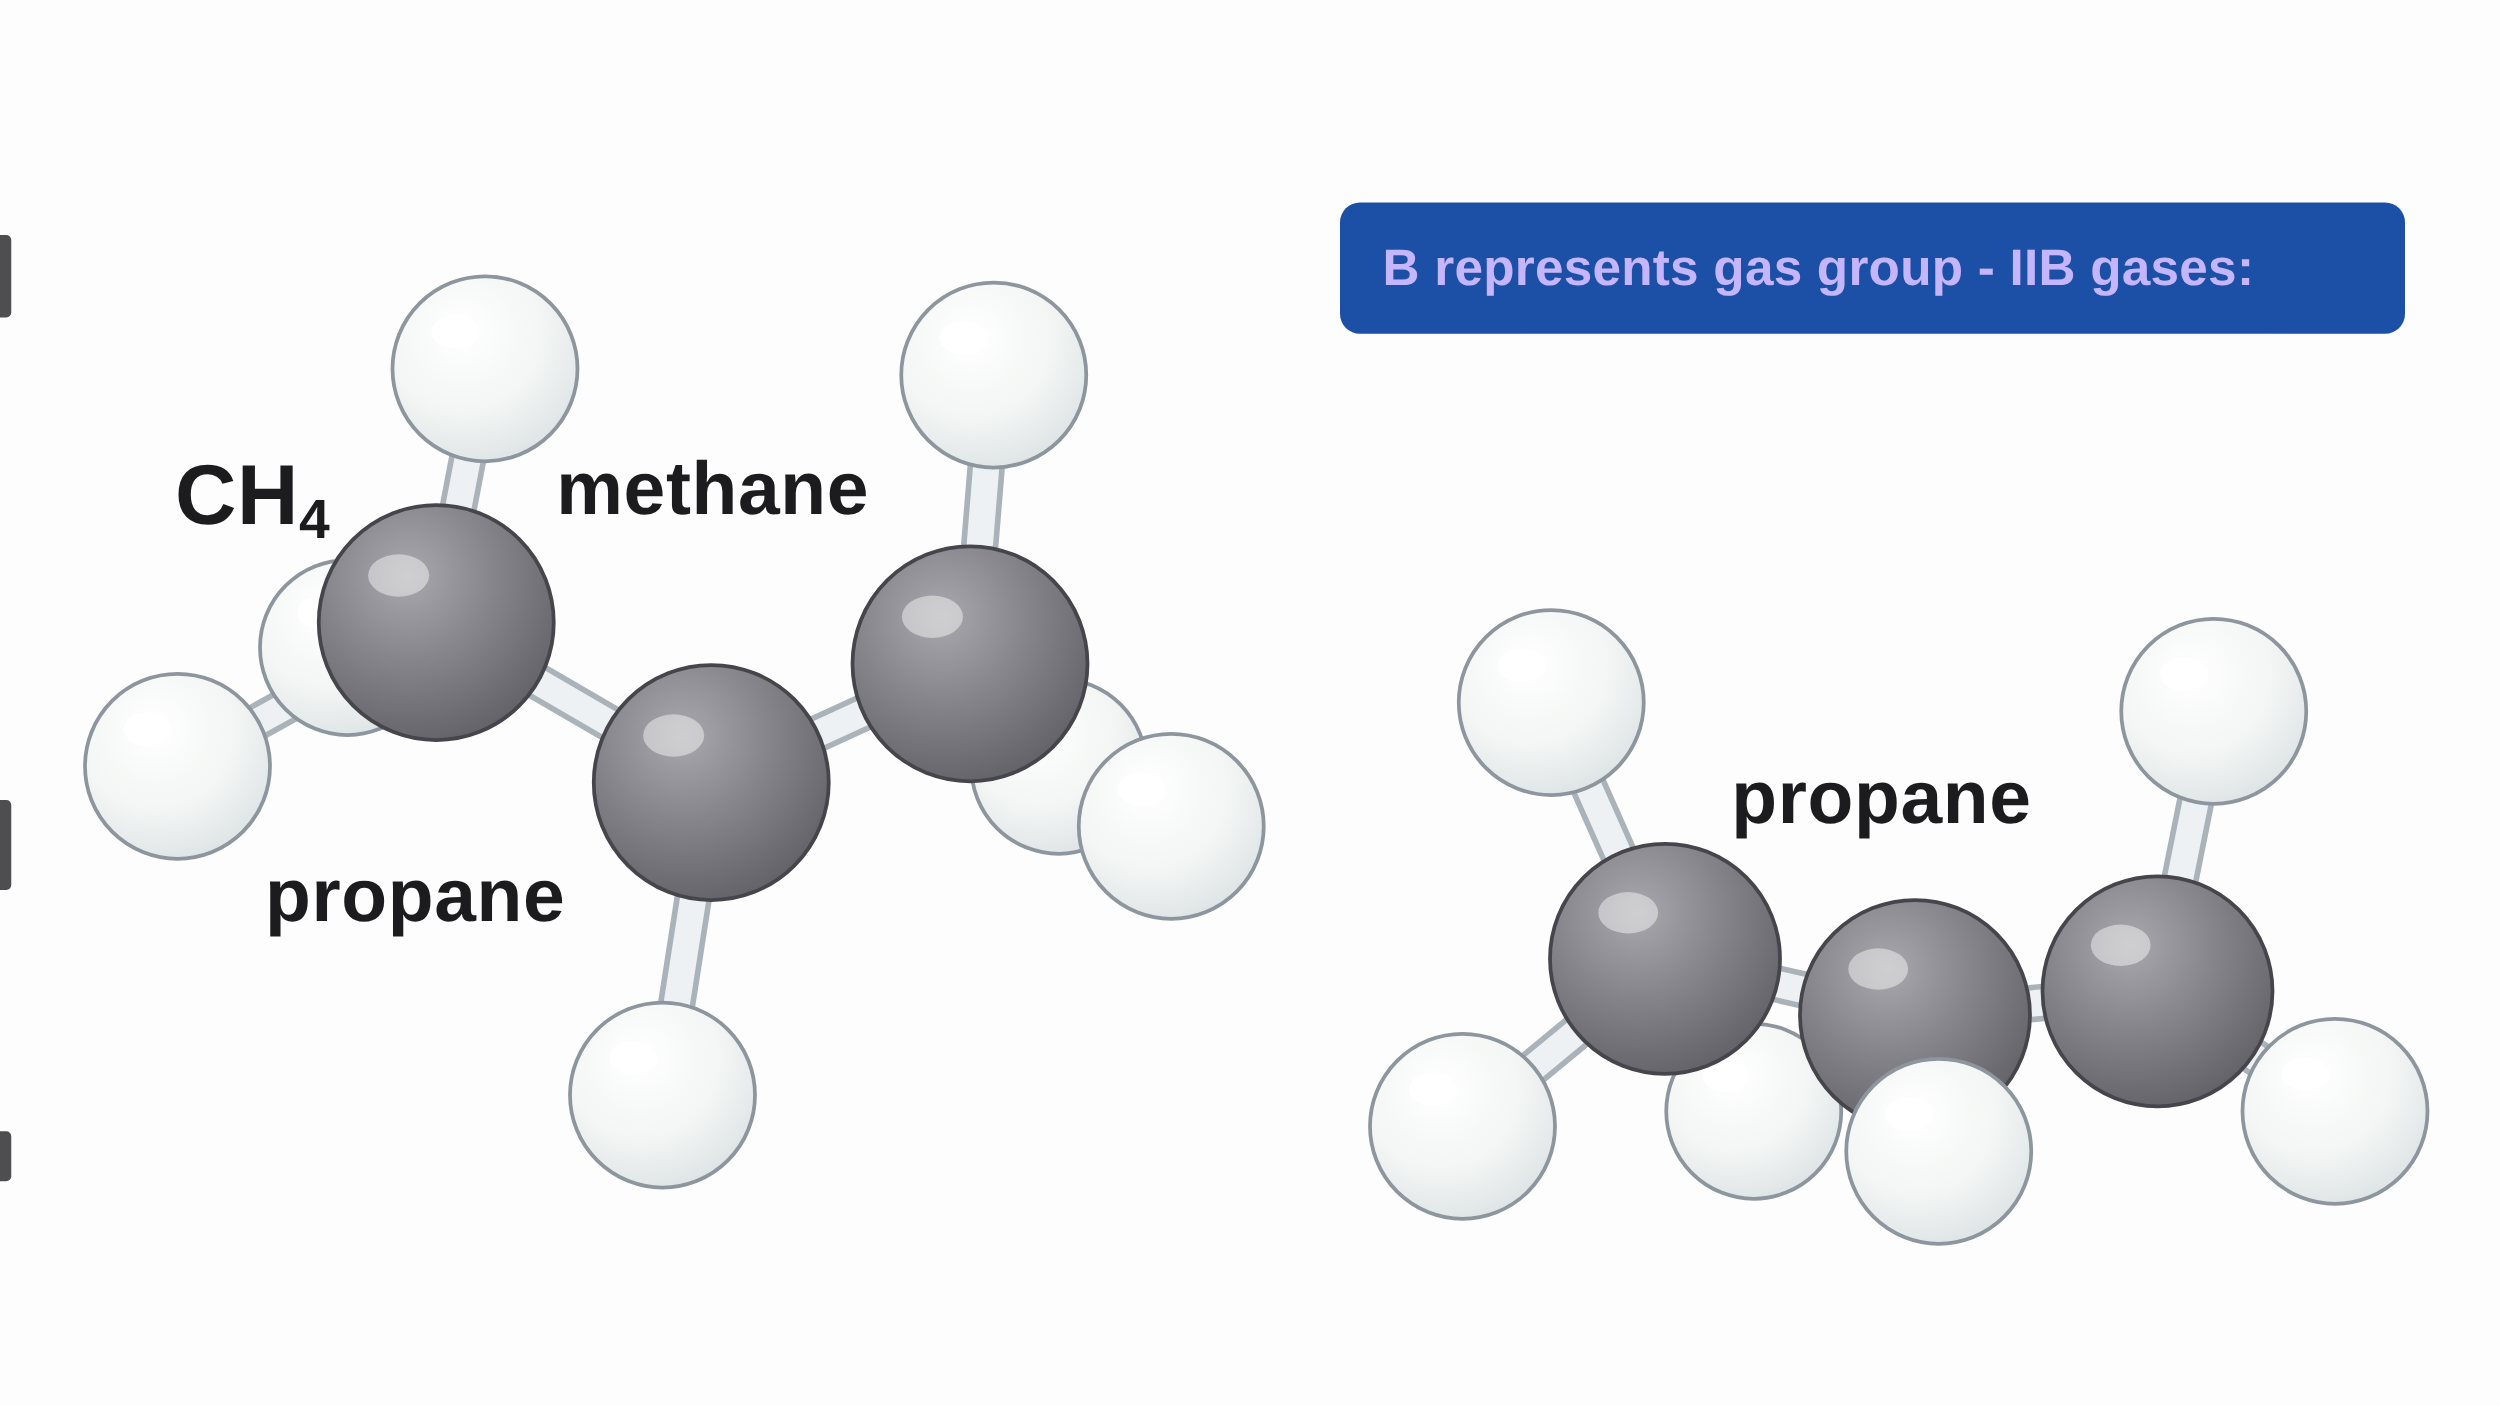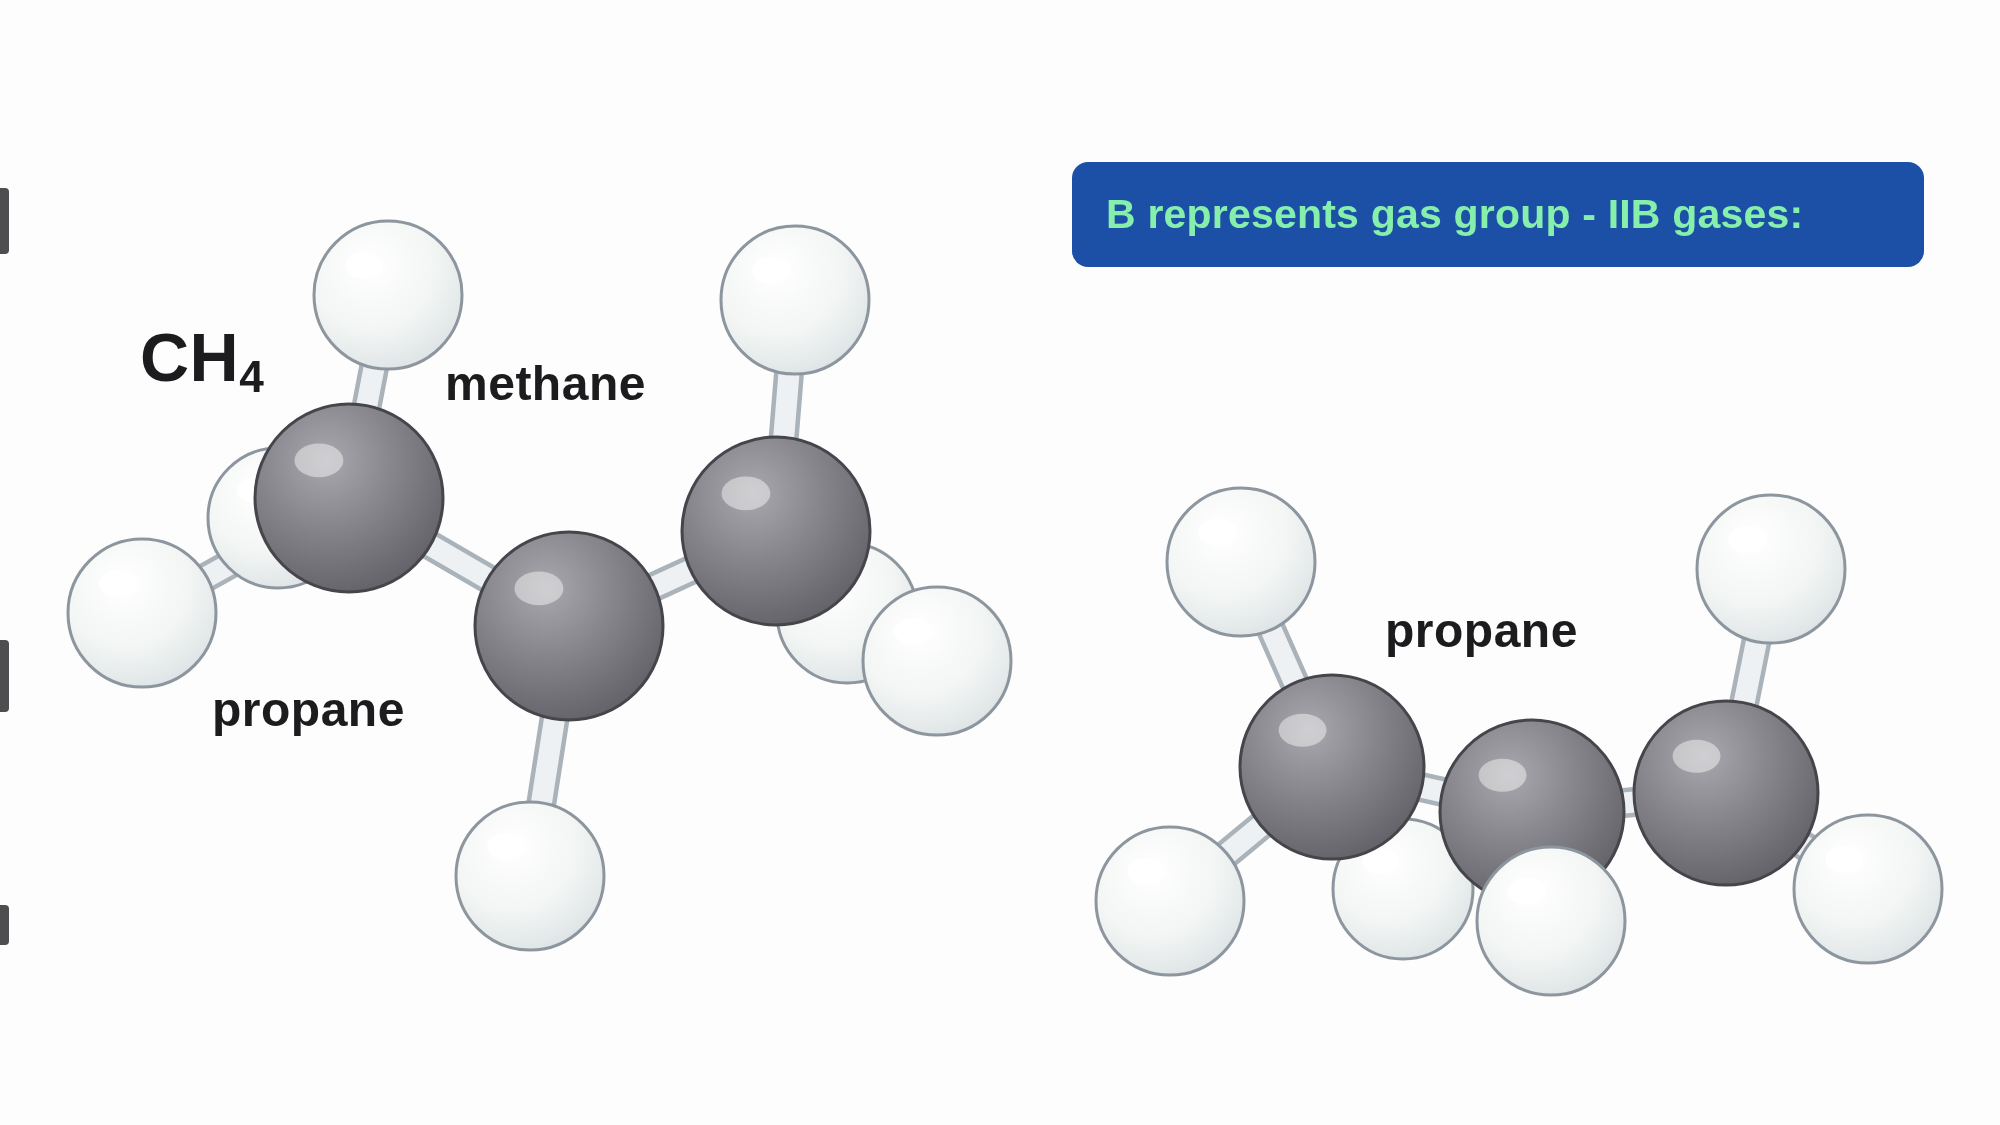--- a/index.html
+++ b/index.html
@@ -25,32 +25,32 @@
     position: absolute;
     color: #1c1c1e;
     font-weight: 700;
     white-space: nowrap;
     letter-spacing: 0.5px;
   }
   .label sub {
     font-size: 65%;
     vertical-align: -0.25em;
   }
-  .formula { font-size: 68px; }
-  .name-label { font-size: 48px; }
+  .formula { font-size: 68px; margin-top: 39px; }
+  .name-label { font-size: 60px; }
   #info-box {
     position: absolute;
     left: 1072px;
     top: 162px;
     width: 852px;
     box-sizing: border-box;
     padding: 26px 34px;
     border-radius: 16px;
     background: #1c4fa6;
-    color: #86efac;
+    color: #c4b5fd;
     font-size: 41px;
     font-weight: 700;
     line-height: 1.3;
     letter-spacing: 0.2px;
   }
   .edge-artifact {
     position: absolute;
     left: 0;
     width: 9px;
     background: #2f2f33;

